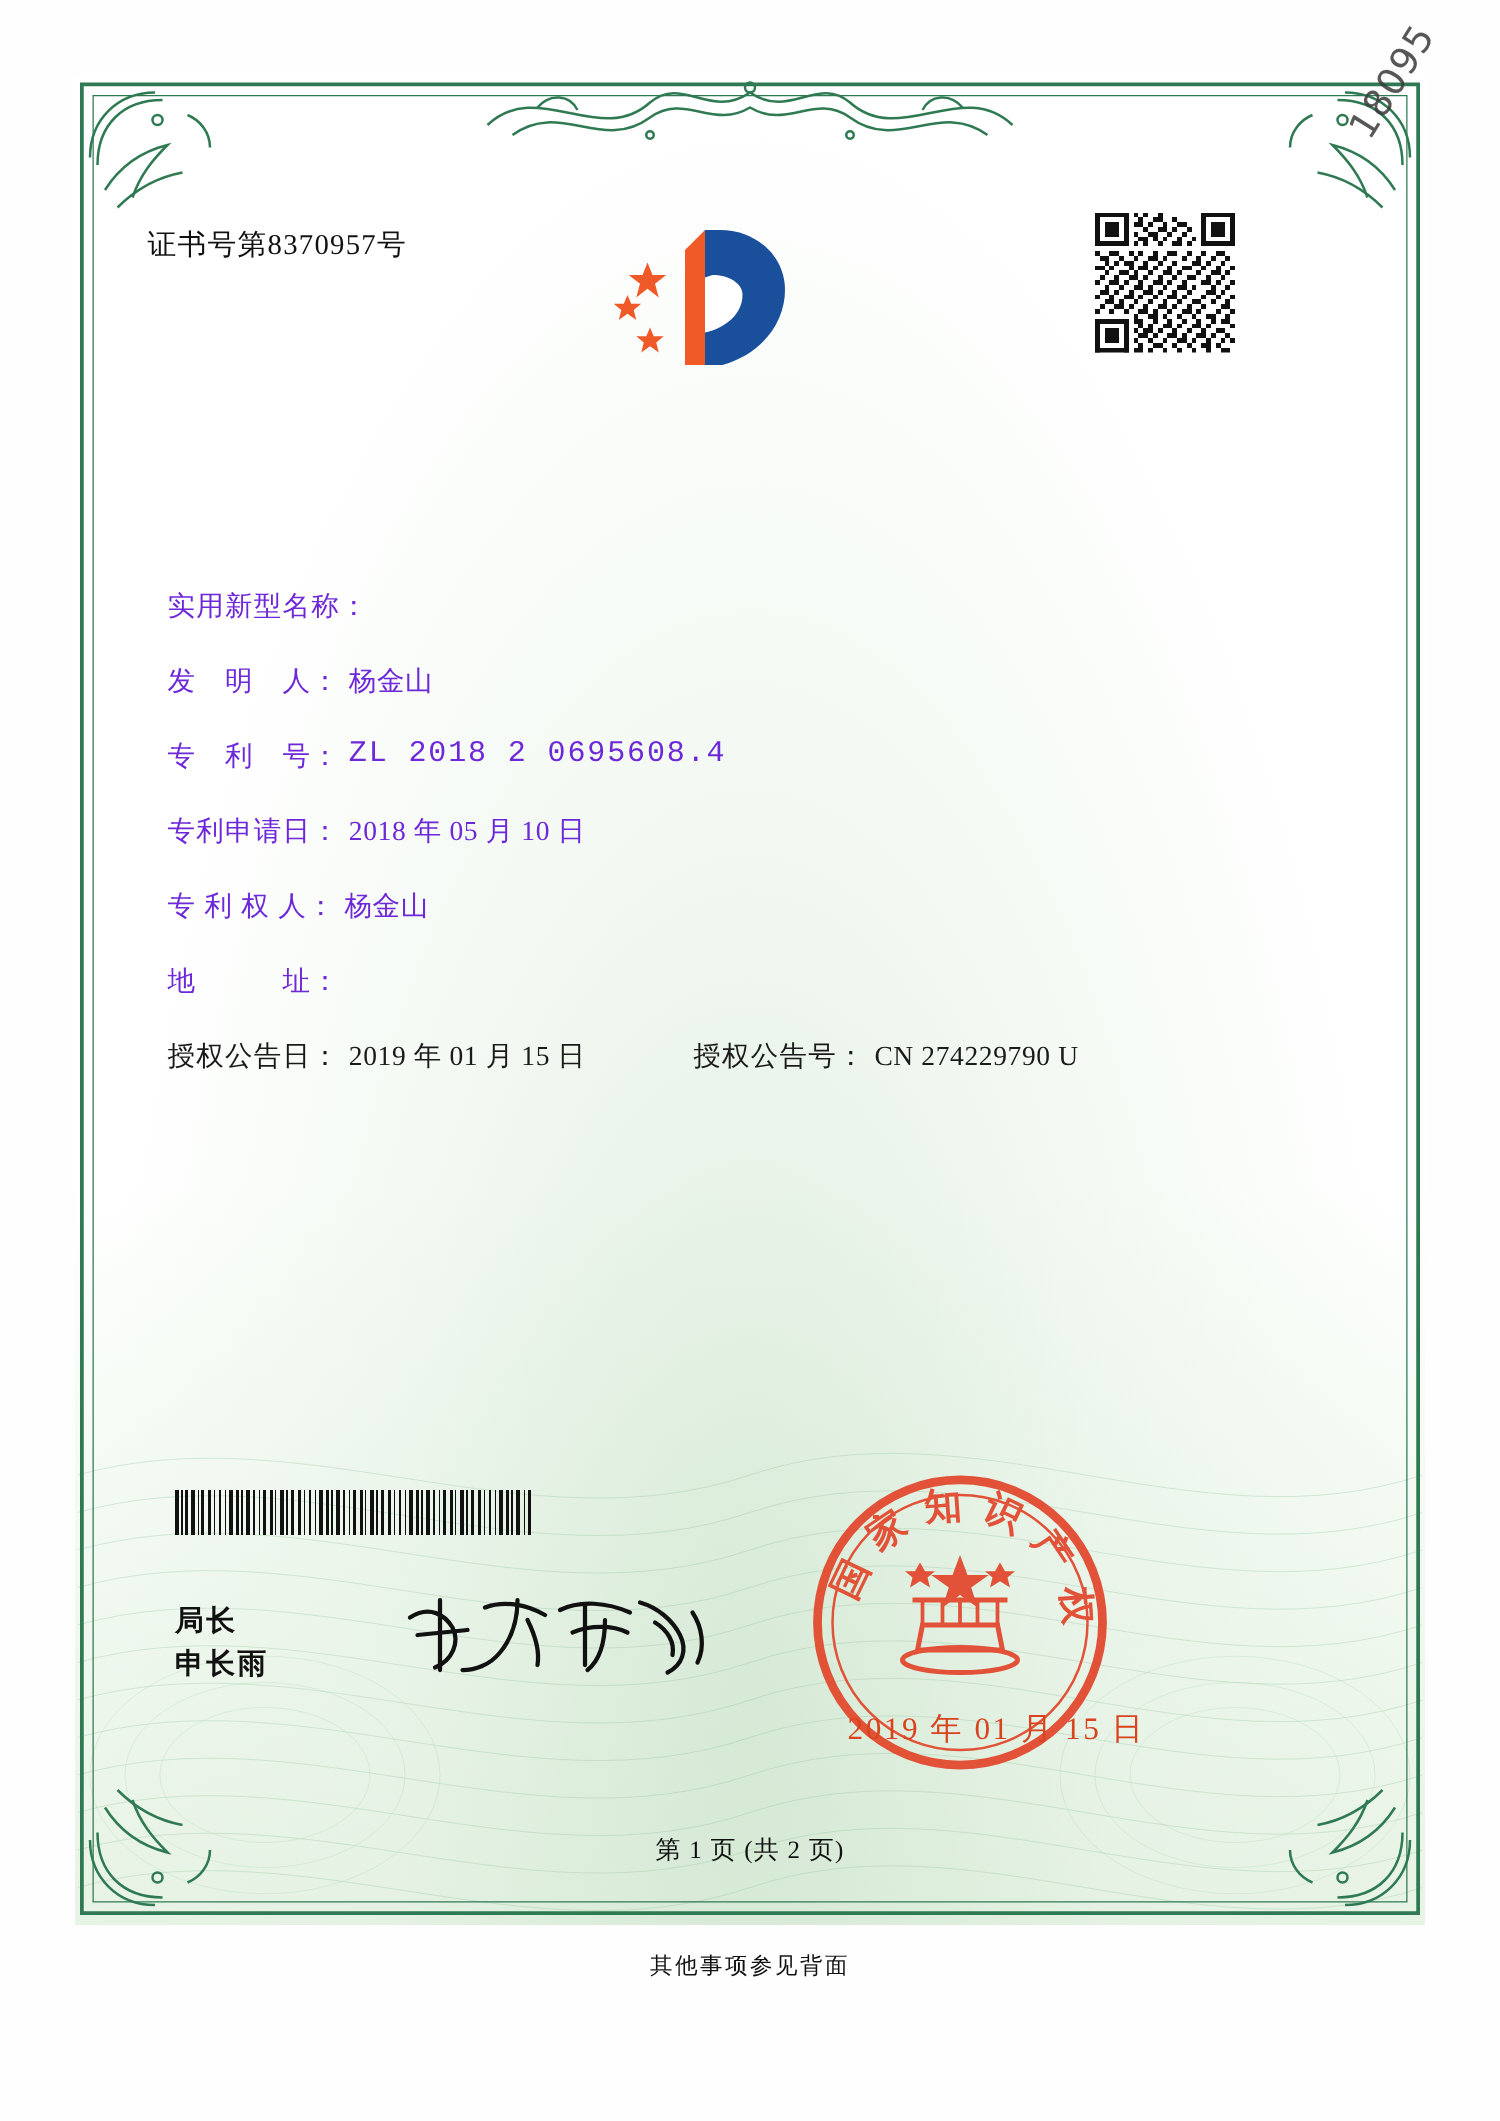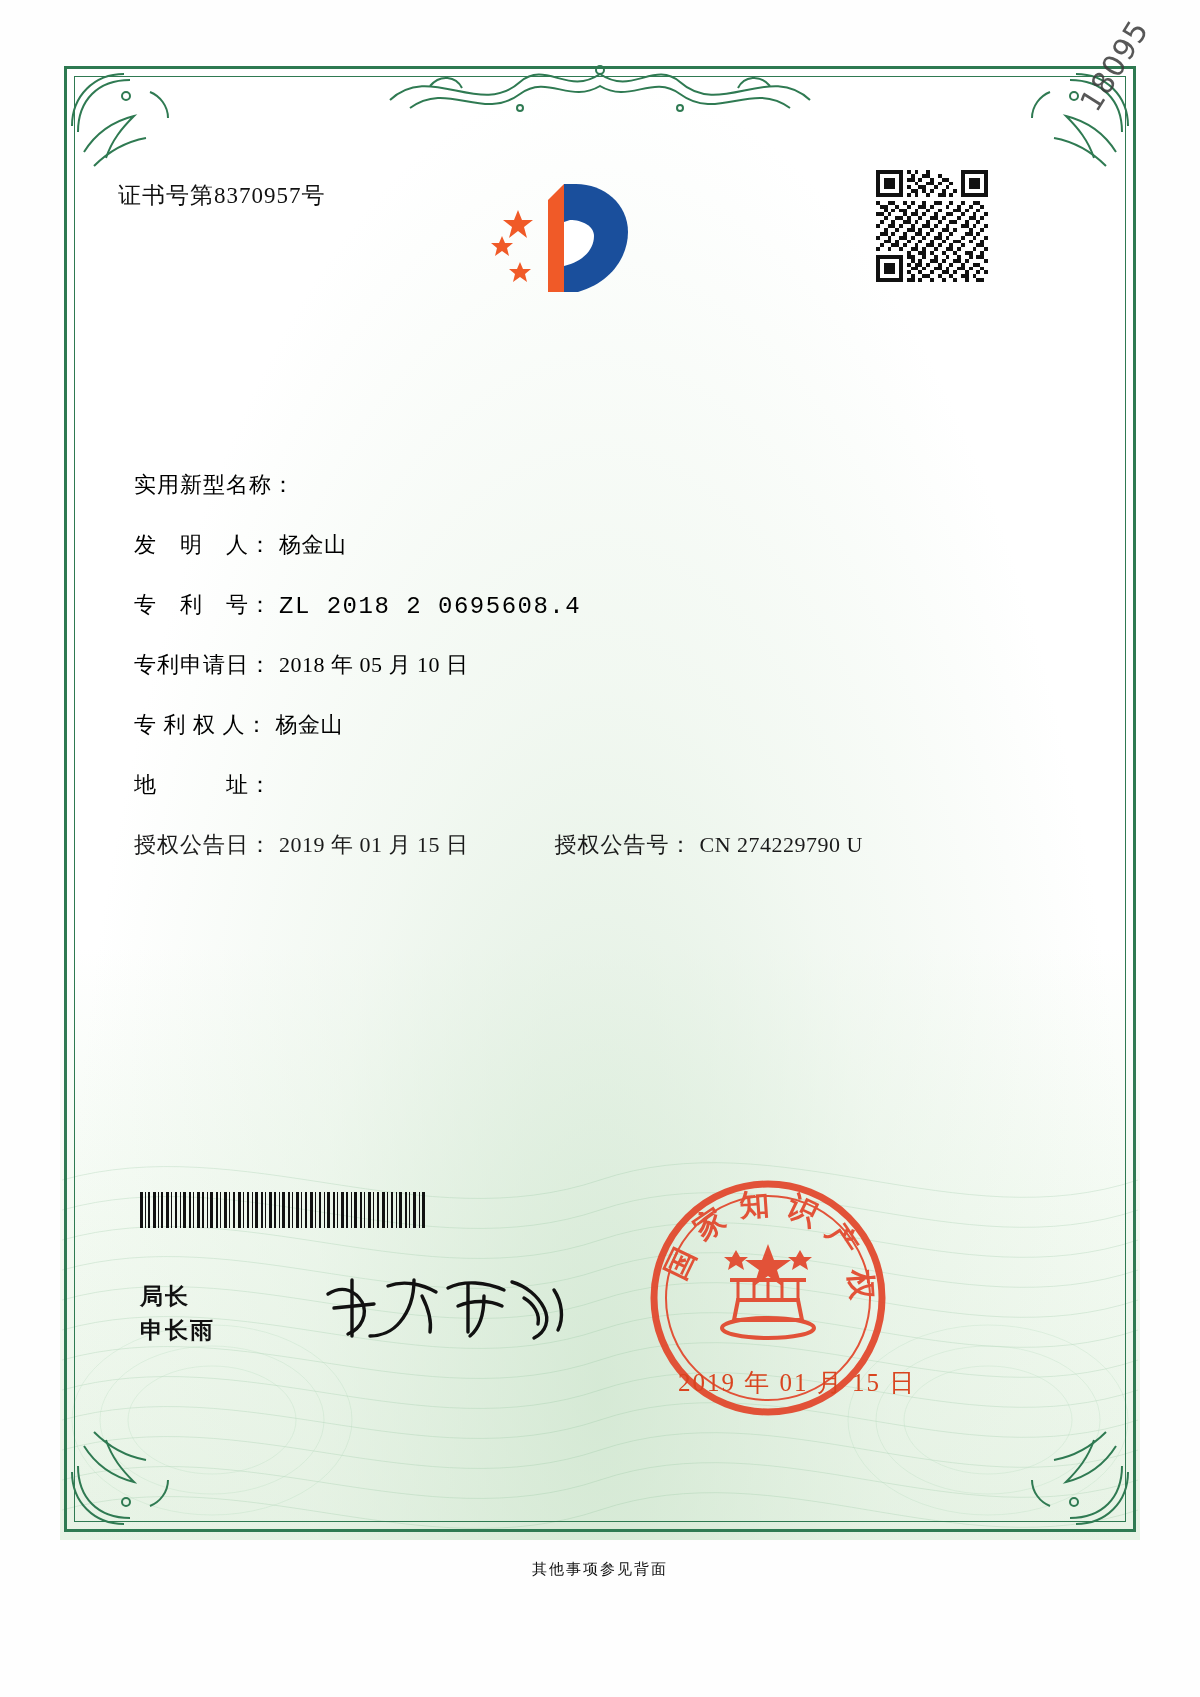--- a/index.html
+++ b/index.html
@@ -121,24 +121,24 @@
   }
 
   
   .fields {
     position: absolute;
     left: 134px; top: 470px;
     width: 940px;
   }
   .field-row {
     display: flex;
-    align-items: flex-end;
+    align-items: flex-start;
     margin-bottom: 30px;
     font-size: 22px;
-    color: #000000;
+    color: #6d28d9;
   }
   .f-label {
     white-space: pre;
     letter-spacing: 1px;
   }
   .f-colon { margin: 0 2px 0 0; }
   .f-value {
     margin-left: 6px;
     letter-spacing: 0.5px;
   }
@@ -222,21 +222,21 @@
     text-align: center;
     font-size: 20px;
     color: #111;
     letter-spacing: 1px;
   }
   .back-note {
     position: absolute;
     left: 0; top: 1560px;
     width: 1200px;
     text-align: center;
-    font-size: 15px;
+    font-size: 18px;
     color: #111;
     letter-spacing: 2px;
   }
 </style>
 </head>
 <body>
 
 <div class="page">
 
   <div class="paper-tint"></div>
@@ -724,15 +724,16 @@
       <defs>
         <path id="sealArc" d="M120,120 m-84,0 a84,84 0 1,1 168,0"></path>
       </defs>
       <text font-family="'DejaVu Serif','Liberation Serif',serif" font-size="30" font-weight="bold" fill="#e2452a" letter-spacing="14">
         <textPath href="#sealArc" startOffset="6%">国家知识产权局</textPath>
       </text>
     </g>
   </svg>
   <div class="seal-date">2019 年 01 月 15 日</div>
 
+  <div class="page-no">第 1 页 (共 2 页)</div>
   <div class="back-note">其他事项参见背面</div>
 
 </div>
 
 </body></html>

